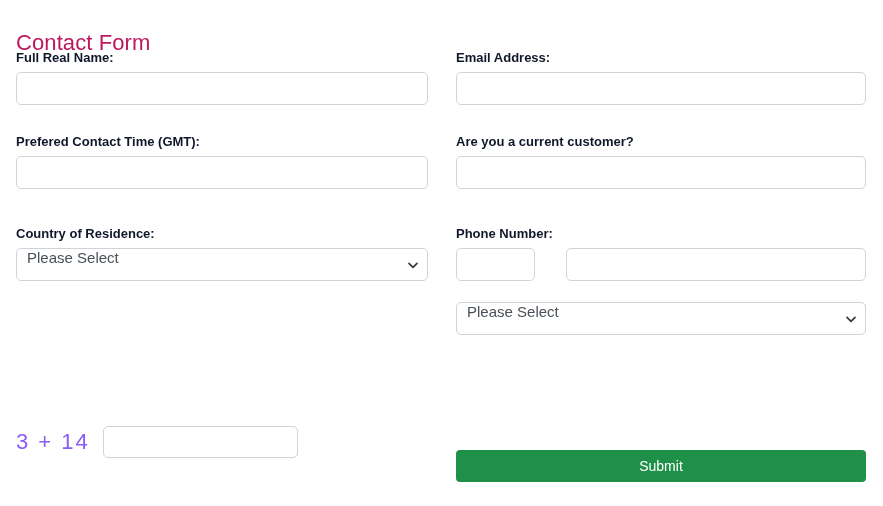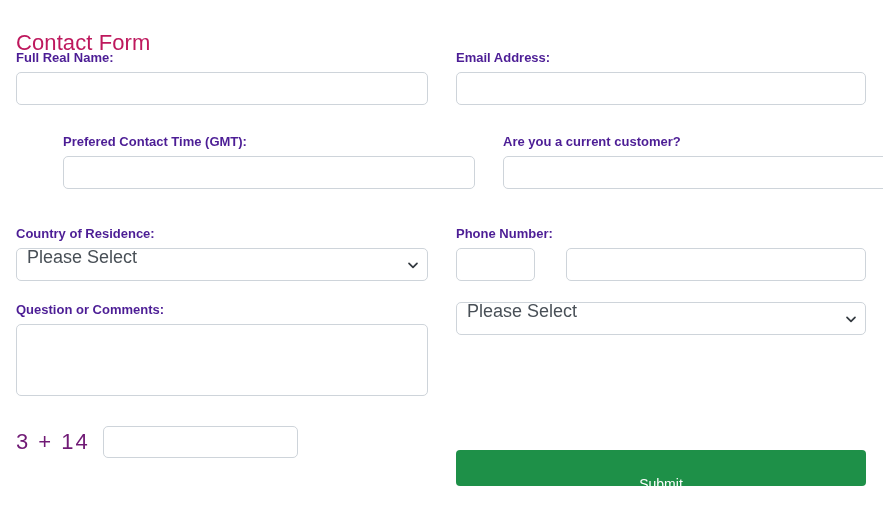--- a/index.html
+++ b/index.html
@@ -45,21 +45,21 @@
   .field {
     position: absolute;
     left: 0;
     width: 100%;
   }
   .field-label {
     display: block;
     font-size: 13px;
     font-weight: bold;
     line-height: 16px;
-    color: #4c1d95;
+    color: #0f172a;
     margin: 0 0 6px 0;
     white-space: nowrap;
   }
 
   
   .text-input {
     display: block;
     box-sizing: border-box;
     width: 100%;
     height: 33px;
@@ -96,21 +96,21 @@
     width: 100%;
     height: 33px;
   }
   .select-box {
     box-sizing: border-box;
     width: 100%;
     height: 33px;
     padding: 0 28px 14px 10px;
     display: flex;
     align-items: center;
-    font-size: 18px;
+    font-size: 15px;
     color: #495057;
     background: #ffffff;
     border: 1px solid #ced4da;
     border-radius: 5px;
     cursor: default;
     white-space: nowrap;
     overflow: hidden;
   }
   .chevron-down-icon {
     position: absolute;
@@ -139,21 +139,21 @@
   
   .security-row {
     display: flex;
     align-items: center;
     width: 100%;
   }
   .security-expression {
     font-size: 22px;
     font-weight: 400;
     line-height: 30px;
-    color: #701a75;
+    color: #8b5cf6;
     white-space: nowrap;
     margin-right: 13px;
     letter-spacing: 2px;
   }
   .security-answer {
     width: 195px;
     flex: 0 0 195px;
     height: 32px;
   }
 
@@ -166,26 +166,26 @@
     border: none;
     border-radius: 4px;
     background: #1e9048;
     color: #ffffff;
     font-family: "Liberation Sans", sans-serif;
     font-size: 14px;
     font-weight: 400;
     line-height: 32px;
     text-align: center;
     cursor: pointer;
-    padding: 18px;
+    padding: 0;
   }
 
   
   .row-1 { top: 50px; }
-  .row-2 { top: 134px; margin-left: 47px; }
+  .row-2 { top: 134px; }
   .row-3 { top: 226px; }
   .row-4 { top: 302px; }
   .row-5-left { top: 426px; }
   .row-5-right { top: 450px; }
 </style>
 </head>
 <body>
 
 <div class="page">
 
@@ -208,24 +208,20 @@
       <div class="select-wrap">
         <div class="select-box">
           <span>Please Select</span>
         </div>
         <svg class="chevron-down-icon" viewBox="0 0 12 12">
           <path d="M2 4.3 L6 8.3 L10 4.3" fill="none" stroke="#343a40" stroke-width="1.7" stroke-linecap="round" stroke-linejoin="round"></path>
         </svg>
       </div>
     </div>
 
-    <div class="field row-4">
-      <label class="field-label">Question or Comments:</label>
-      <textarea class="textarea-input" placeholder="" style=""></textarea>
-    </div>
 
     <div class="field row-5-left">
       <div class="security-row">
         <span class="security-expression">3 + 14</span>
         <input class="text-input security-answer" type="text" placeholder="" style="">
       </div>
     </div>
 
   </div>
 

